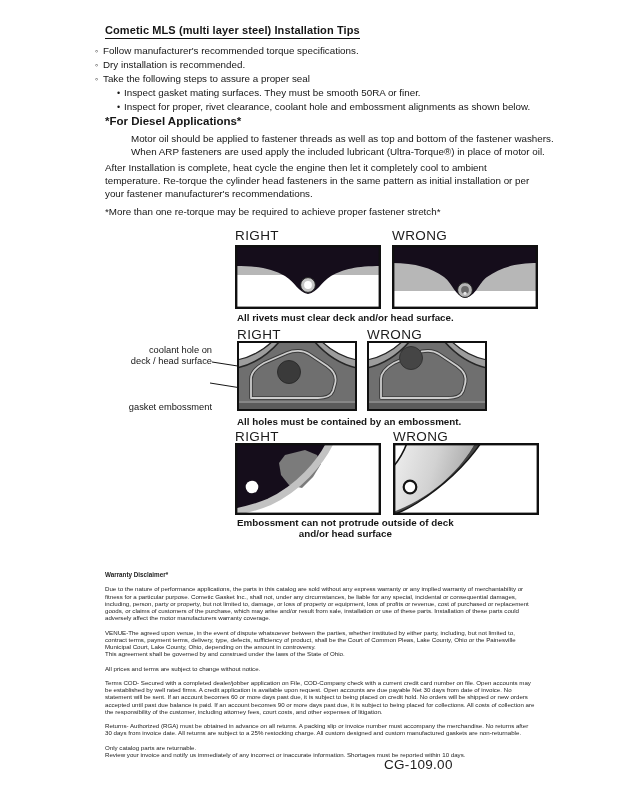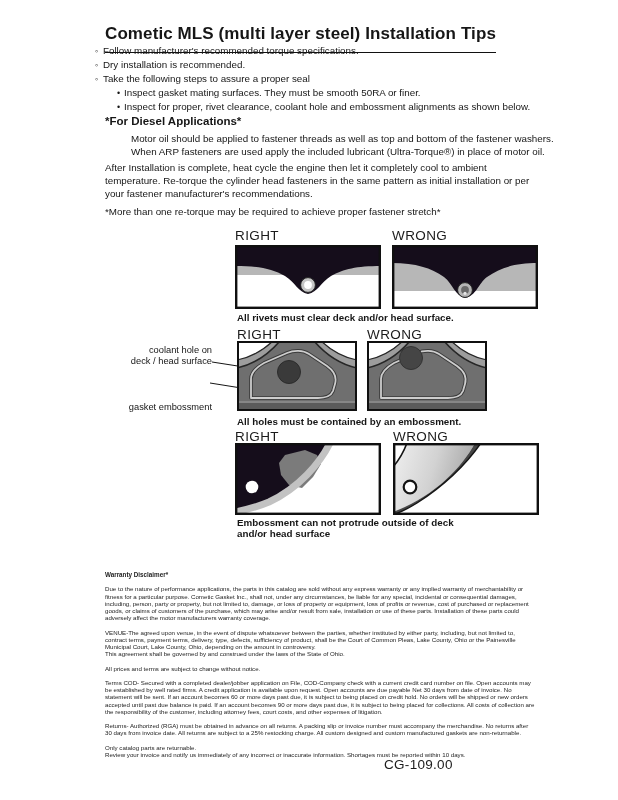--- a/index.html
+++ b/index.html
@@ -1,21 +1,21 @@
 <!DOCTYPE html>
 <html><head>
 <meta charset="utf-8">
 <style>
   html,body{margin:0;padding:0;background:#fff;}
   .page{position:relative;width:618px;height:800px;background:#fff;overflow:hidden;
         font-family:"Liberation Sans",sans-serif;color:#161616;}
   .abs{position:absolute;}
 
-  .title{left:105px;top:24px;font-size:17px;font-weight:bold;
-         border-bottom:1.5px solid #111;padding-bottom:8px;letter-spacing:.1px;}
+  .title{left:105px;top:24px;font-size:11px;font-weight:bold;
+         border-bottom:1.5px solid #111;padding-bottom:2px;letter-spacing:.1px;}
   .bullets{left:95px;top:44px;width:450px;font-size:9.8px;line-height:14px;}
   .b-row{white-space:nowrap;}
   .b-row .mk{display:inline-block;width:8px;font-size:9px;}
   .sub{padding-left:22px;}
   .sub .mk{width:7px;}
 
   .diesel-h{left:105px;top:115px;font-size:11.5px;font-weight:bold;}
   .para{left:105px;width:438px;font-size:9.8px;line-height:13.2px;white-space:pre-line;}
   .p1{top:132px;margin-left:26px;} .p2{top:161px;} .pnote{top:205px;}
 
@@ -25,21 +25,21 @@
   .r2-lab-l{left:237px;top:327px;width:120px;}
   .r2-lab-r{left:367px;top:327px;width:120px;}
   .r3-lab-l{left:235px;top:429px;width:146px;}
   .r3-lab-r{left:393px;top:429px;width:146px;}
 
   .box{display:block;}
   .r1-img-l{left:235px;top:245px;} .r1-img-r{left:392px;top:245px;}
   .r2-img-l{left:237px;top:341px;} .r2-img-r{left:367px;top:341px;}
   .r3-img-l{left:235px;top:443px;} .r3-img-r{left:393px;top:443px;}
 
-  .cap{font-size:9.8px;font-weight:bold;line-height:11px;white-space:pre-line;}
+  .cap{font-size:9.8px;font-weight:bold;line-height:11px;white-space:pre-line;text-align:center;}
   .cap1{left:237px;top:312px;}
   .cap2{left:237px;top:416px;width:250px;text-align:left;}
   .cap3{left:237px;top:517px;}
 
   .sidelab{font-size:9.3px;line-height:10.5px;text-align:right;}
   .sl1{left:110px;top:345px;width:102px;}
   .sl2{left:100px;top:377px;width:112px;margin-top:25px;}
   .leader{left:210px;top:355px;}
 
   .legal{left:105px;top:571px;width:430px;font-size:6.15px;line-height:7.25px;color:#1c1c1c;}

